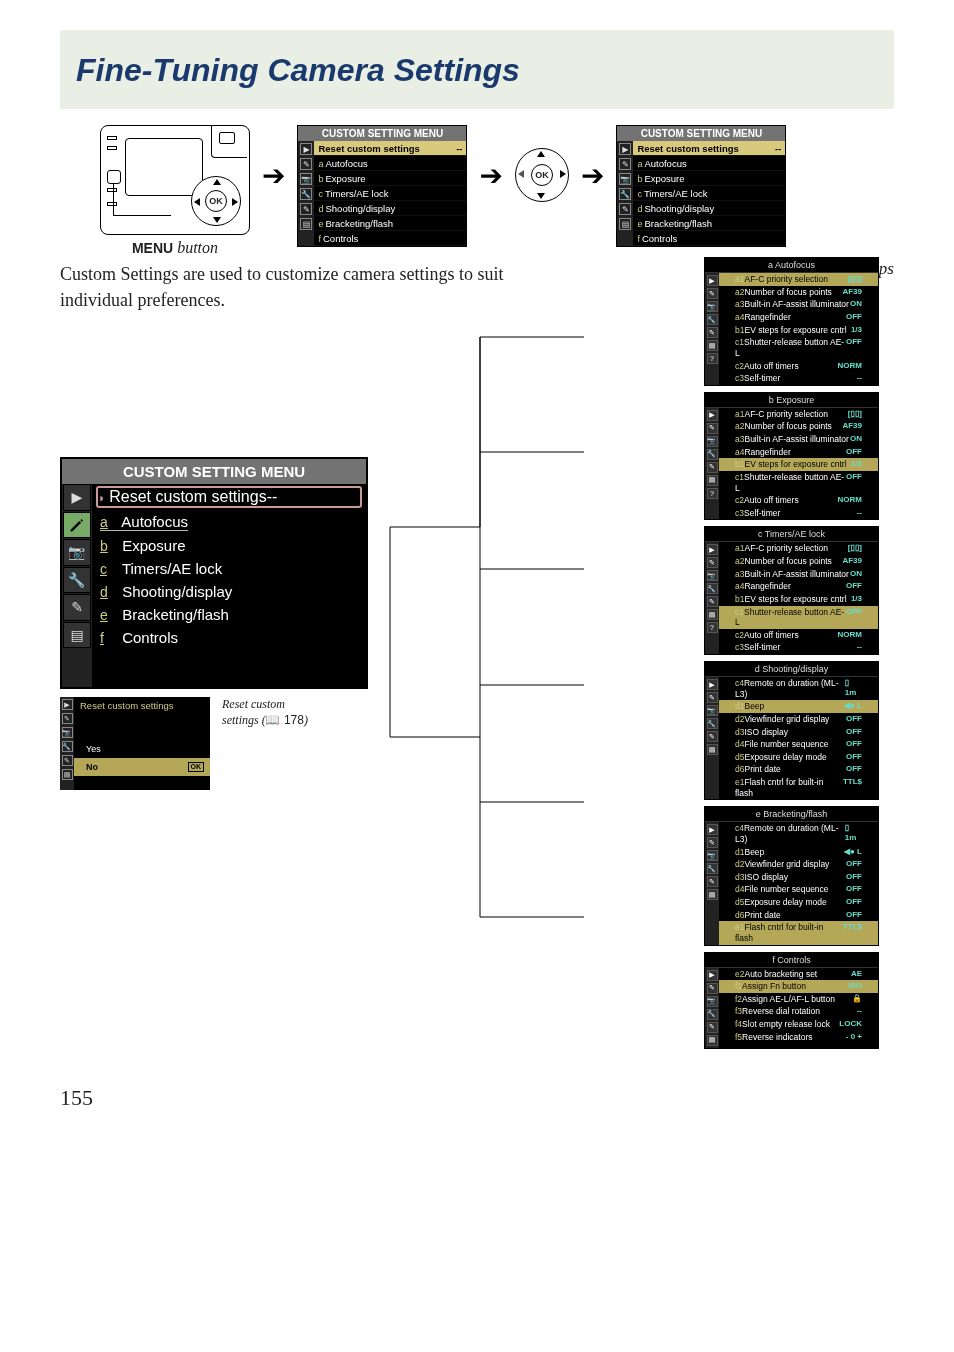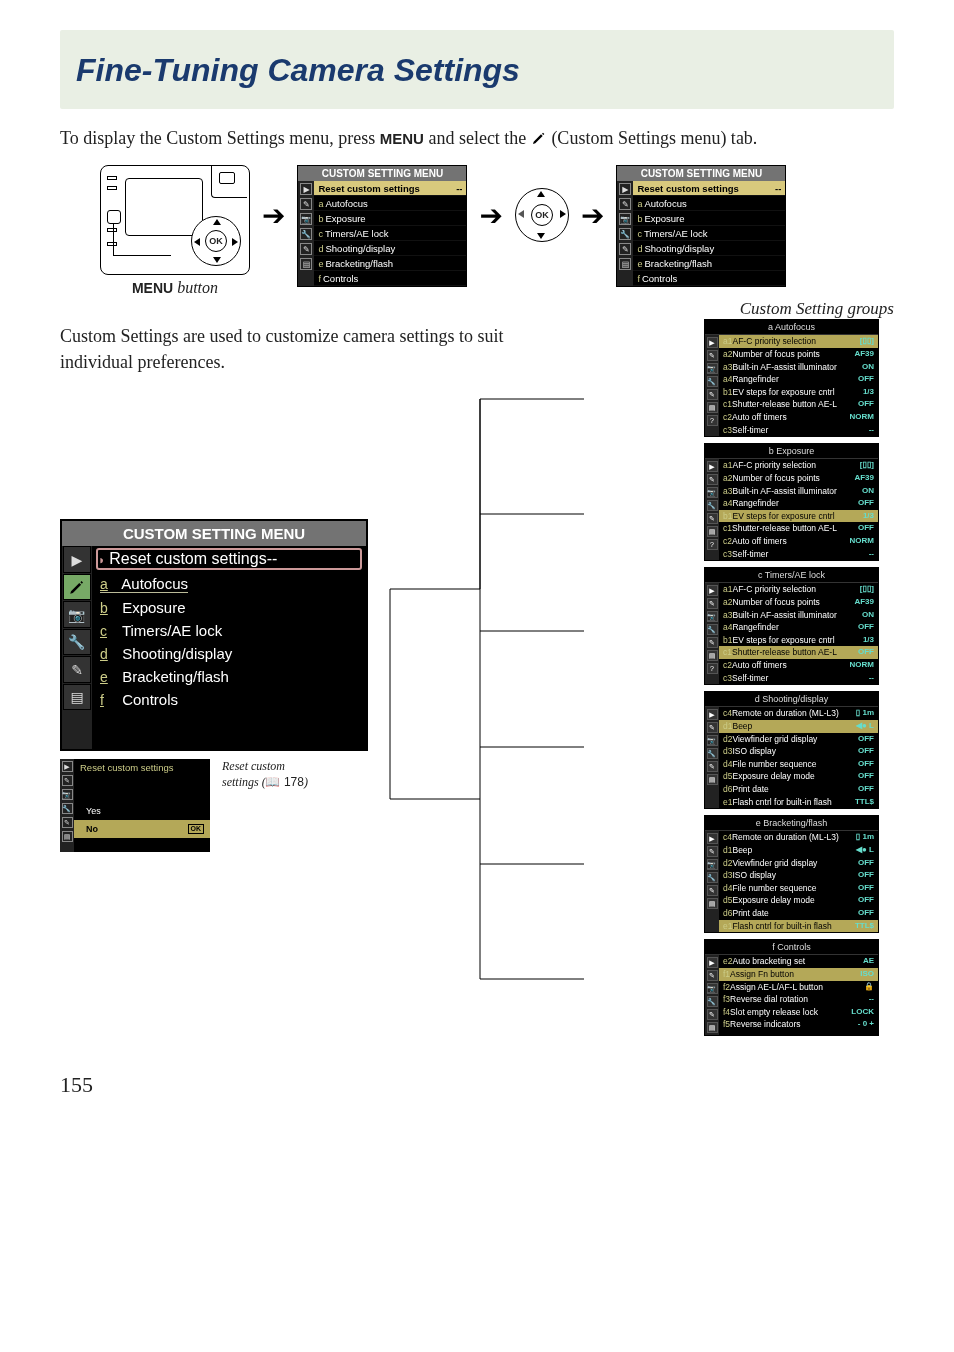--- a/index.html
+++ b/index.html
@@ -32,21 +32,21 @@
   .lcd-small { width: 170px; background:#000; color:#fff; font-family: Arial, Helvetica, sans-serif; font-size:9.5px; border:1px solid #000; }
   .lcd-title { background:#737373; color:#fff; text-align:center; font-weight:bold; font-size:10px; padding:2px 0;}
   .lcd-body { display:flex; }
   .lcd-icons { width:16px; background:#222; display:flex; flex-direction:column; align-items:center; padding:2px 0; gap:3px;}
   .lcd-icons .ic { width:12px;height:12px;border:1px solid #888; display:flex;align-items:center;justify-content:center;font-size:8px;color:#ddd;}
   .lcd-list { flex:1; background:#000; padding:0; }
   .lcd-row { display:flex; justify-content:space-between; padding:1.5px 4px; border-bottom:1px solid #111; align-items:center; }
   .lcd-row.sel { background:#d8c97d; color:#000; font-weight:bold;}
   .lcd-row .pref { color:#cc8; margin-right:2px; font-size:9px;}
 
-  .para2 { font-size:18px; line-height:1.45; margin-top:24px; max-width: 520px; }
+  .para2 { font-size:18px; line-height:1.45; margin-top:2px; max-width: 520px; }
   .groups-label { font-style: italic; font-size:17px; text-align:right; margin-bottom:4px;}
 
   .mid-layout { display:flex; gap:20px; position: relative; margin-top:4px;}
   .left-col { flex: 0 0 400px; }
   .right-col { flex: 0 0 190px; margin-left:auto; margin-top:-60px;}
   .connector-area { flex:1; position:relative; min-width: 150px;}
 
   .main-menu-label { font-style: italic; font-size:17px; margin-bottom:4px; margin-left:60px;}
 
   .lcd-large { width: 308px; background:#000; color:#fff; font-family: Arial, Helvetica, sans-serif; border:2px solid #000; margin-left:0;}
@@ -72,40 +72,35 @@
   .reset-caption { font-style:italic; font-size:12px; line-height:1.3; max-width:140px;}
   .reset-caption .book-ref { font-style:normal; font-family:Arial;}
 
   
   .group-panel { width:175px; background:#000; color:#fff; font-family:Arial; font-size:8.5px; margin-bottom:6px; border:1px solid #000;}
   .group-panel .gp-title { text-align:center; padding:2px 0; font-size:9px; color:#ddd; background:#000; border-bottom:1px solid #333;}
   .group-panel .gp-body { display:flex;}
   .group-panel .gp-icons { width:14px; background:#222; display:flex;flex-direction:column;gap:2px;padding:2px 0;align-items:center;}
   .group-panel .gp-icons .gi { width:11px;height:11px;background:#333;border:1px solid #555;font-size:7px;display:flex;align-items:center;justify-content:center;}
   .group-panel .gp-list { flex:1;}
-  .group-panel .gp-row { display:flex; justify-content:space-between; padding:1px 4px; line-height:1.25;}
+  .group-panel .gp-row { display:flex; justify-content:space-between; padding:1px 16px; line-height:1.25;}
   .group-panel .gp-row.sel { background:#b4a858; color:#000;}
   .group-panel .gp-row .k { color:#cc8;}
   .group-panel .gp-row .v { color:#6dc; font-weight:bold; font-size:8px;}
 
   .page-num { font-size:22px; margin-top:30px;}
 </style>
 </head>
 <body>
 
 <div class="page">
   <div class="title-block">
     <div class="title2">Fine-Tuning Camera Settings</div>
   </div>
 
-  <p class="intro">
-    <span>To display the Custom Settings menu, press </span><span class="menu-word">MENU</span><span> and select the </span><span><svg width="16" height="16" viewBox="0 0 24 24" style="vertical-align:-2px;">
-          <path d="M3 21l3.5-1 11-11-2.5-2.5-11 11L3 21zM18 4l2 2-1.5 1.5-2-2L18 4z" fill="#000"></path>
-        </svg></span><span> (Custom Settings menu) tab.</span>
-  </p>
 
   <div class="row-diagrams">
 
     <div class="camera-box">
       <div class="camera-outline">
         <div style="position:absolute;left:24px;top:12px;width:78px;height:58px;border:1.5px solid #000;border-radius:4px;"></div>
         <div style="position:absolute;left:110px;top:0;width:36px;height:32px;border-left:1.5px solid #000;border-bottom:1.5px solid #000;border-radius:0 8px 0 4px;"></div>
         <div style="position:absolute;left:118px;top:6px;width:16px;height:12px;border:1.5px solid #000;border-radius:2px;"></div>
         <div class="menu-button"></div>
         <div class="dpad-group">

